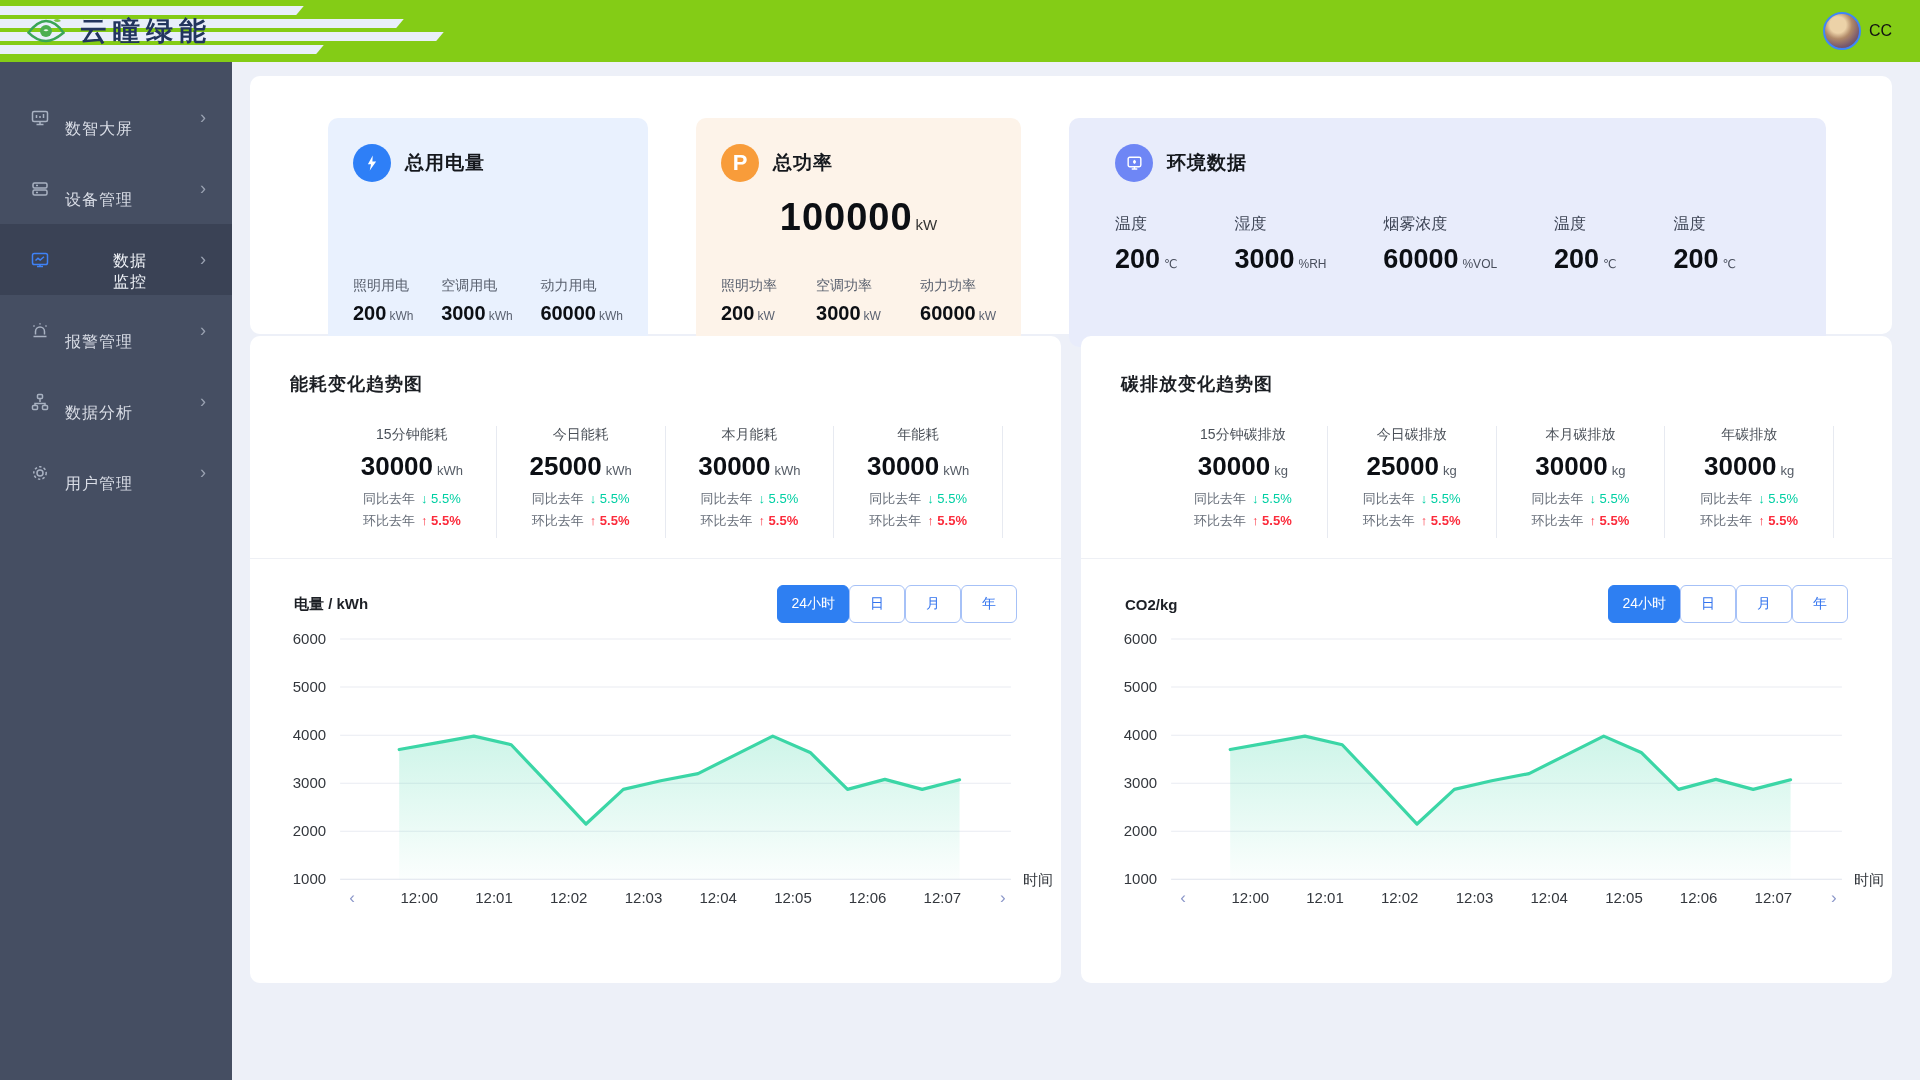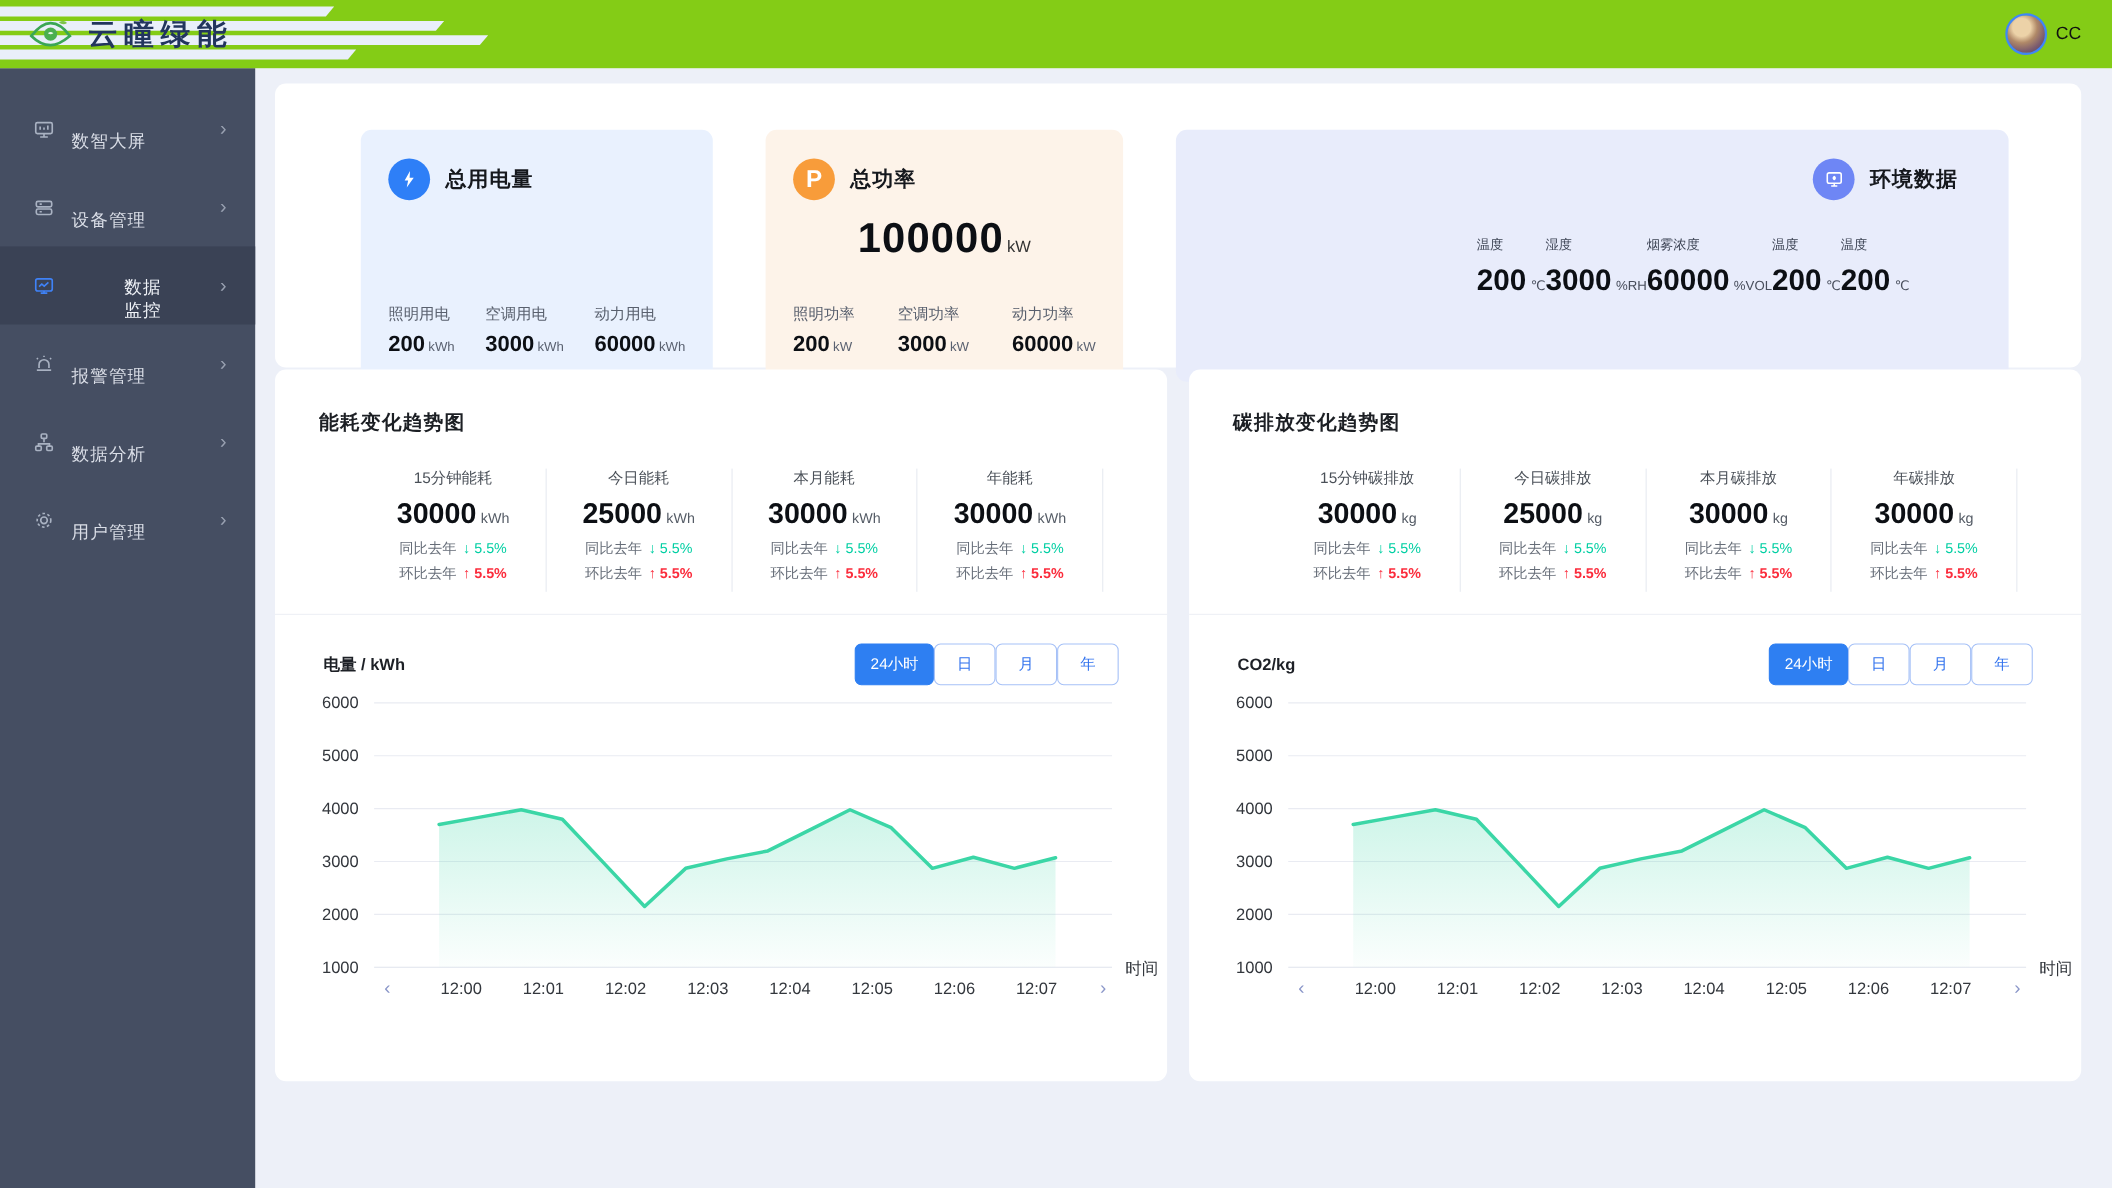--- a/index.html
+++ b/index.html
@@ -30,37 +30,37 @@
   .side-item.active .s-icon { color:#3f82f7; }
 
   .main { flex:1; padding:14px 28px 0 18px; }
 
   
   .top-panel { background:#fff; border-radius:10px; height:258px;
                padding:42px 66px 0 78px; display:flex; gap:48px; }
   .sum-card { height:229px; border-radius:10px; padding:26px 25px 22px; display:flex; flex-direction:column; }
   .sum-card.blue   { width:320px; background:#e9f1fe; }
   .sum-card.orange { width:325px; background:#fdf3e9; }
-  .sum-card.peri   { flex:1; background:#e8ecfb; padding-right:46px; padding-left:46px;align-items:flex-end; }
+  .sum-card.peri   { flex:1; background:#e8ecfb; padding-right:46px; padding-left:46px; }
   .ct-row { display:flex; align-items:center; gap:14px; }
   .icon-circle { width:38px; height:38px; border-radius:50%; display:flex; align-items:center;
                  justify-content:center; color:#fff; flex:none; }
   .icon-circle.blue { background:#2e7ff7; }
   .icon-circle.orange { background:#f89c3a; font-size:22px; font-weight:bold; }
   .icon-circle.peri { background:#6e86f5; }
   .ct-title { font-size:19px; font-weight:600; color:#15181d; letter-spacing:1px; }
   .big-val-row { text-align:center; margin-top:14px; }
   .big-val { font-size:38px; font-weight:bold; color:#0c0f14; letter-spacing:1px; }
   .big-unit { font-size:15px; color:#333; margin-left:3px; }
   .subs { margin-top:auto; display:flex; justify-content:space-between; }
   .sub-label { font-size:14px; color:#59606e; }
   .sub-val { margin-top:7px; font-size:20px; font-weight:bold; color:#0c0f14; }
   .sub-unit { font-size:12px; font-weight:normal; color:#5a6170; margin-left:3px; }
   .env-items { margin-top:32px; display:flex; justify-content:space-between; padding-right:44px; }
-  .env-label { font-size:12px; color:#3c4354; }
+  .env-label { font-size:16px; color:#3c4354; }
   .env-val { margin-top:9px; font-size:27px; font-weight:bold; color:#0c0f14; }
   .env-unit { font-size:12px; font-weight:normal; color:#484e5c; margin-left:4px; }
 
   
   .charts-row { display:flex; gap:20px; margin-top:2px; }
   .chart-card { flex:1; background:#fff; border-radius:10px; height:647px; }
   .cc-title { padding:36px 0 0 40px; font-size:18px; font-weight:600; color:#1c1f24; letter-spacing:1px; }
   .stats { display:flex; margin:30px 58px 0 78px; }
   .stat-col { flex:1; text-align:center; border-right:1px solid #e7eaf1; padding-bottom:8px; }
   .stat-label { font-size:14px; color:#4a5058; }

